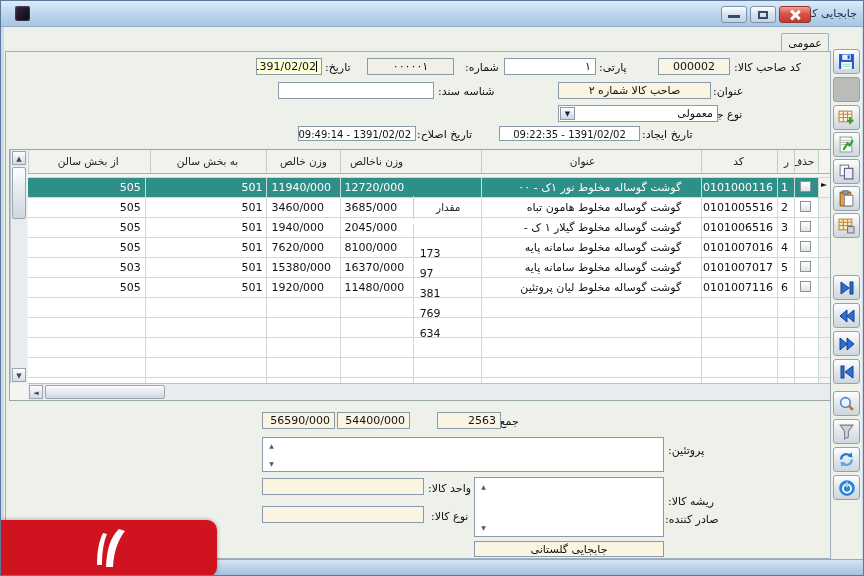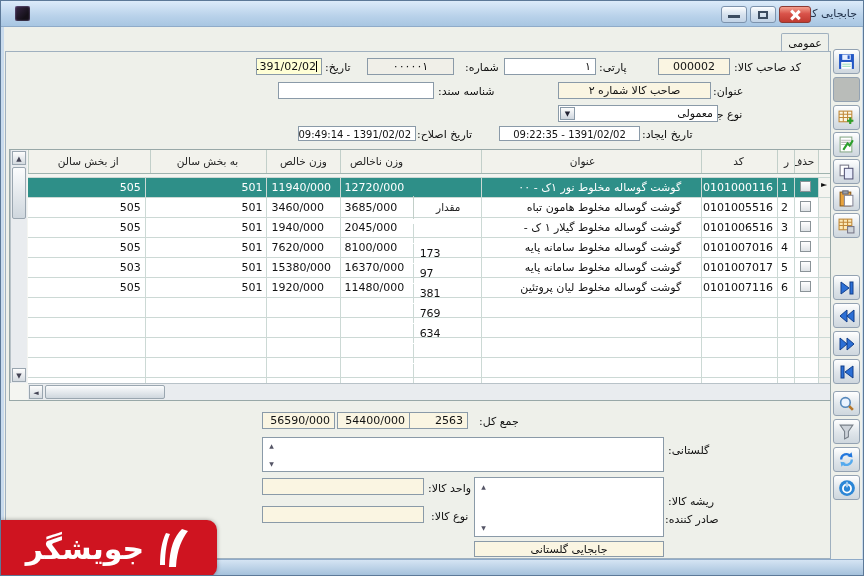--- a/index.html
+++ b/index.html
@@ -293,25 +293,25 @@
       <div class="thumb" style="left:1px;top:17px;width:14px;height:52px;"></div>
     </div>
 
     <div class="hscroll">
       <div class="sbtn" style="left:1px;top:1px;width:14px;height:14px;">◄</div>
       <div class="thumb" style="left:17px;top:1px;width:120px;height:14px;"></div>
     </div>
   </div>
 
   <span class="lbl" style="left:478px;top:414px;">جمع کل:</span>
-  <div class="fld beige right" style="left:403px;top:411px;width:64px;">2563</div>
+  <div class="fld beige right" style="left:436px;top:411px;width:64px;">2563</div>
   <div class="fld beige right" style="left:336px;top:411px;width:73px;">54400/000</div>
   <div class="fld beige right" style="left:261px;top:411px;width:73px;">56590/000</div>
 
-  <span class="lbl" style="left:667px;top:443px;">گلستانی:</span>
+  <span class="lbl" style="left:667px;top:443px;">پروتئین:</span>
   <div class="box" style="left:261px;top:436px;width:402px;height:35px;">
     <span class="scroll-mini" style="left:3px;top:3px;">▲</span>
     <span class="scroll-mini" style="left:3px;bottom:3px;">▼</span>
   </div>
 
   <span class="lbl" style="left:667px;top:494px;">ریشه کالا:</span>
   <div class="box" style="left:473px;top:476px;width:190px;height:60px;">
     <span class="scroll-mini" style="left:3px;top:4px;">▲</span>
     <span class="scroll-mini" style="left:3px;bottom:4px;">▼</span>
   </div>
@@ -421,16 +421,15 @@
         <rect x="7.2" y="2.5" width="1.6" height="5" fill="#fff" stroke="#2b86d6" stroke-width="0.5"></rect>
       </svg>
   </button>
 
   <div class="bottom-frame"></div>
   <div class="watermark">
     <svg width="40" height="44" viewBox="0 0 40 44">
       <path d="M30 2 C22 10 18 20 17 40 L24 40 C25 22 30 12 36 4 Z" fill="#fff"></path>
       <path d="M14 6 C10 14 8 24 8 38 L13 38 C13 24 15 14 18 7 Z" fill="#fff"></path>
     </svg>
-    <span class="wm-text">جویشگر</span>
   </div>
 
 </div>
 
 </body></html>

